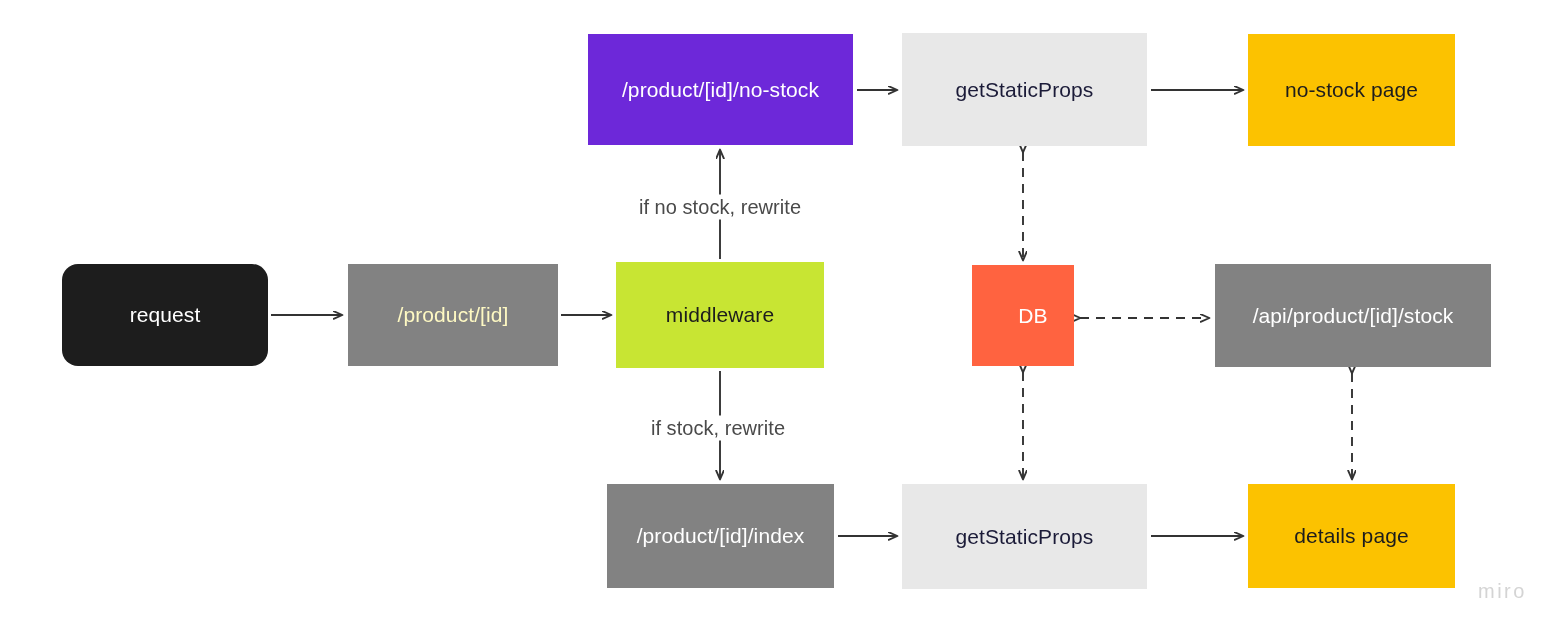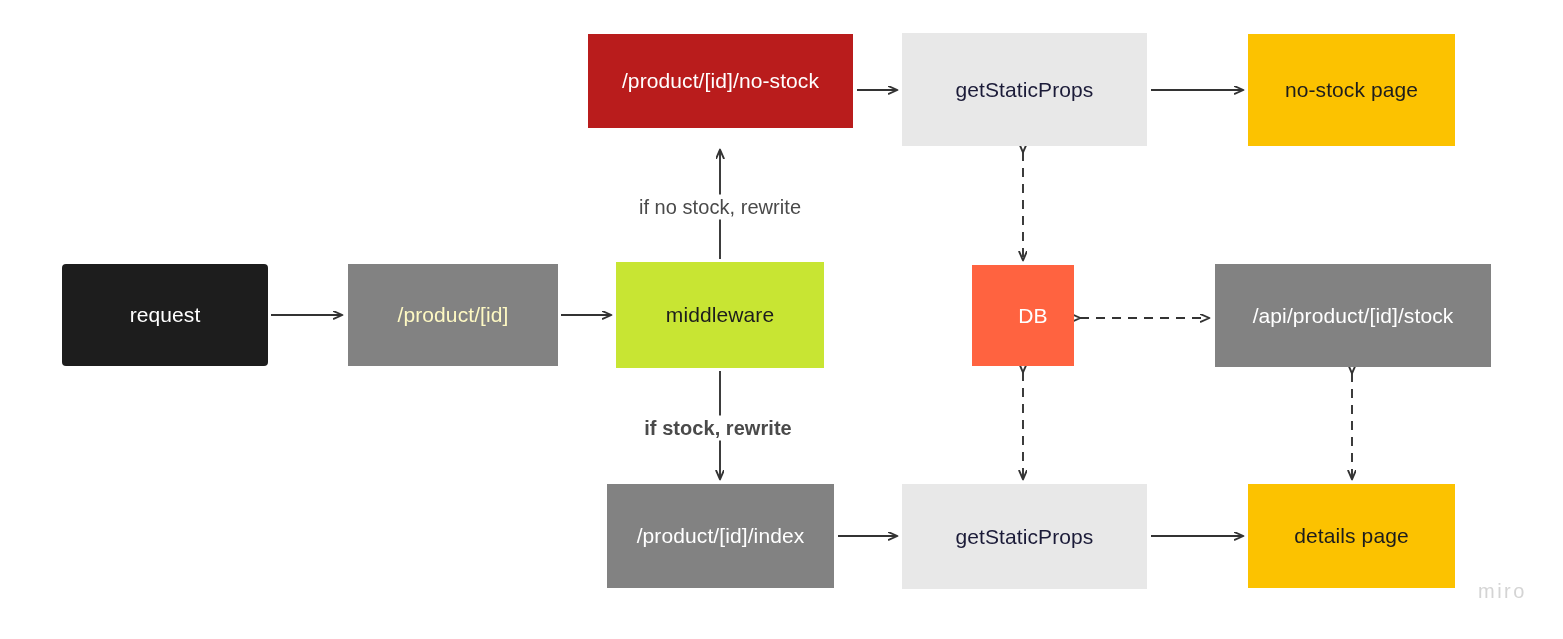--- a/index.html
+++ b/index.html
@@ -24,21 +24,21 @@
     justify-content: center;
     text-align: center;
     box-sizing: border-box;
     font-family: "Liberation Sans", sans-serif;
     font-size: 21px;
     line-height: 1.2;
     letter-spacing: 0.1px;
     white-space: nowrap;
     z-index: 3;
   }
-  .node.rounded { border-radius: 4px; }
+  .node.rounded { border-radius: 16px; }
 
   .edge-label {
     position: absolute;
     font-family: "Liberation Sans", sans-serif;
     font-size: 20px;
     color: #4a4a4a;
     white-space: nowrap;
     text-align: center;
     z-index: 4;
     background: #ffffff;
@@ -140,35 +140,35 @@
       <line x1="1151" y1="536" x2="1243" y2="536" stroke="#333333" stroke-width="1.9" marker-end="url(#ah)"></line>
     </g>
   </svg>
 
   <div class="node rounded" style="left: 62px; top: 264px; width: 206px; height: 102px; background: rgb(29, 29, 29); color: rgb(255, 255, 255);">request</div>
 
   <div class="node" style="left: 348px; top: 264px; width: 210px; height: 102px; background: rgb(130, 130, 130); color: #fef9c3;">/product/[id]</div>
 
   <div class="node" style="left: 616px; top: 262px; width: 208px; height: 106px; background: rgb(200, 229, 51); color: rgb(29, 29, 29);">middleware</div>
 
-  <div class="node" style="left: 588px; top: 34px; width: 265px; height: 94px; background: #b91c1c; color: rgb(255, 255, 255);">/product/[id]/no-stock</div>
+  <div class="node" style="left: 588px; top: 34px; width: 265px; height: 111px; background: #6d28d9; color: rgb(255, 255, 255);">/product/[id]/no-stock</div>
 
   <div class="node" style="left: 902px; top: 33px; width: 245px; height: 113px; background: rgb(232, 232, 232); color: rgb(27, 27, 56);">getStaticProps</div>
 
   <div class="node" style="left: 1248px; top: 34px; width: 207px; height: 112px; background: rgb(252, 194, 0); color: rgb(29, 29, 29);">no-stock page</div>
 
   <div class="node" style="left: 972px; top: 265px; width: 102px; height: 101px; background: rgb(255, 99, 64); color: rgb(255, 255, 255); padding-left: 20px;">DB</div>
 
   <div class="node" style="left: 1215px; top: 264px; width: 276px; height: 103px; background: rgb(130, 130, 130); color: #ffffff;">/api/product/[id]/stock</div>
 
   <div class="node" style="left: 607px; top: 484px; width: 227px; height: 104px; background: rgb(130, 130, 130); color: rgb(255, 255, 255);">/product/[id]/index</div>
 
   <div class="node" style="left: 902px; top: 484px; width: 245px; height: 105px; background: rgb(232, 232, 232); color: rgb(27, 27, 56);">getStaticProps</div>
 
   <div class="node" style="left: 1248px; top: 484px; width: 207px; height: 104px; background: rgb(252, 194, 0); color: rgb(29, 29, 29);">details page</div>
 
   <div class="edge-label" style="left: 720px; top: 207px; transform: translate(-50%, -50%);">if no stock, rewrite</div>
 
-  <div class="edge-label" style="left: 718px; top: 428px; transform: translate(-50%, -50%); font-weight: bold;">if stock, rewrite</div>
+  <div class="edge-label" style="left: 718px; top: 428px; transform: translate(-50%, -50%);">if stock, rewrite</div>
 
   <div class="watermark" style="left:1478px; top:580px;">miro</div>
 
 </div>
 
 </body></html>

